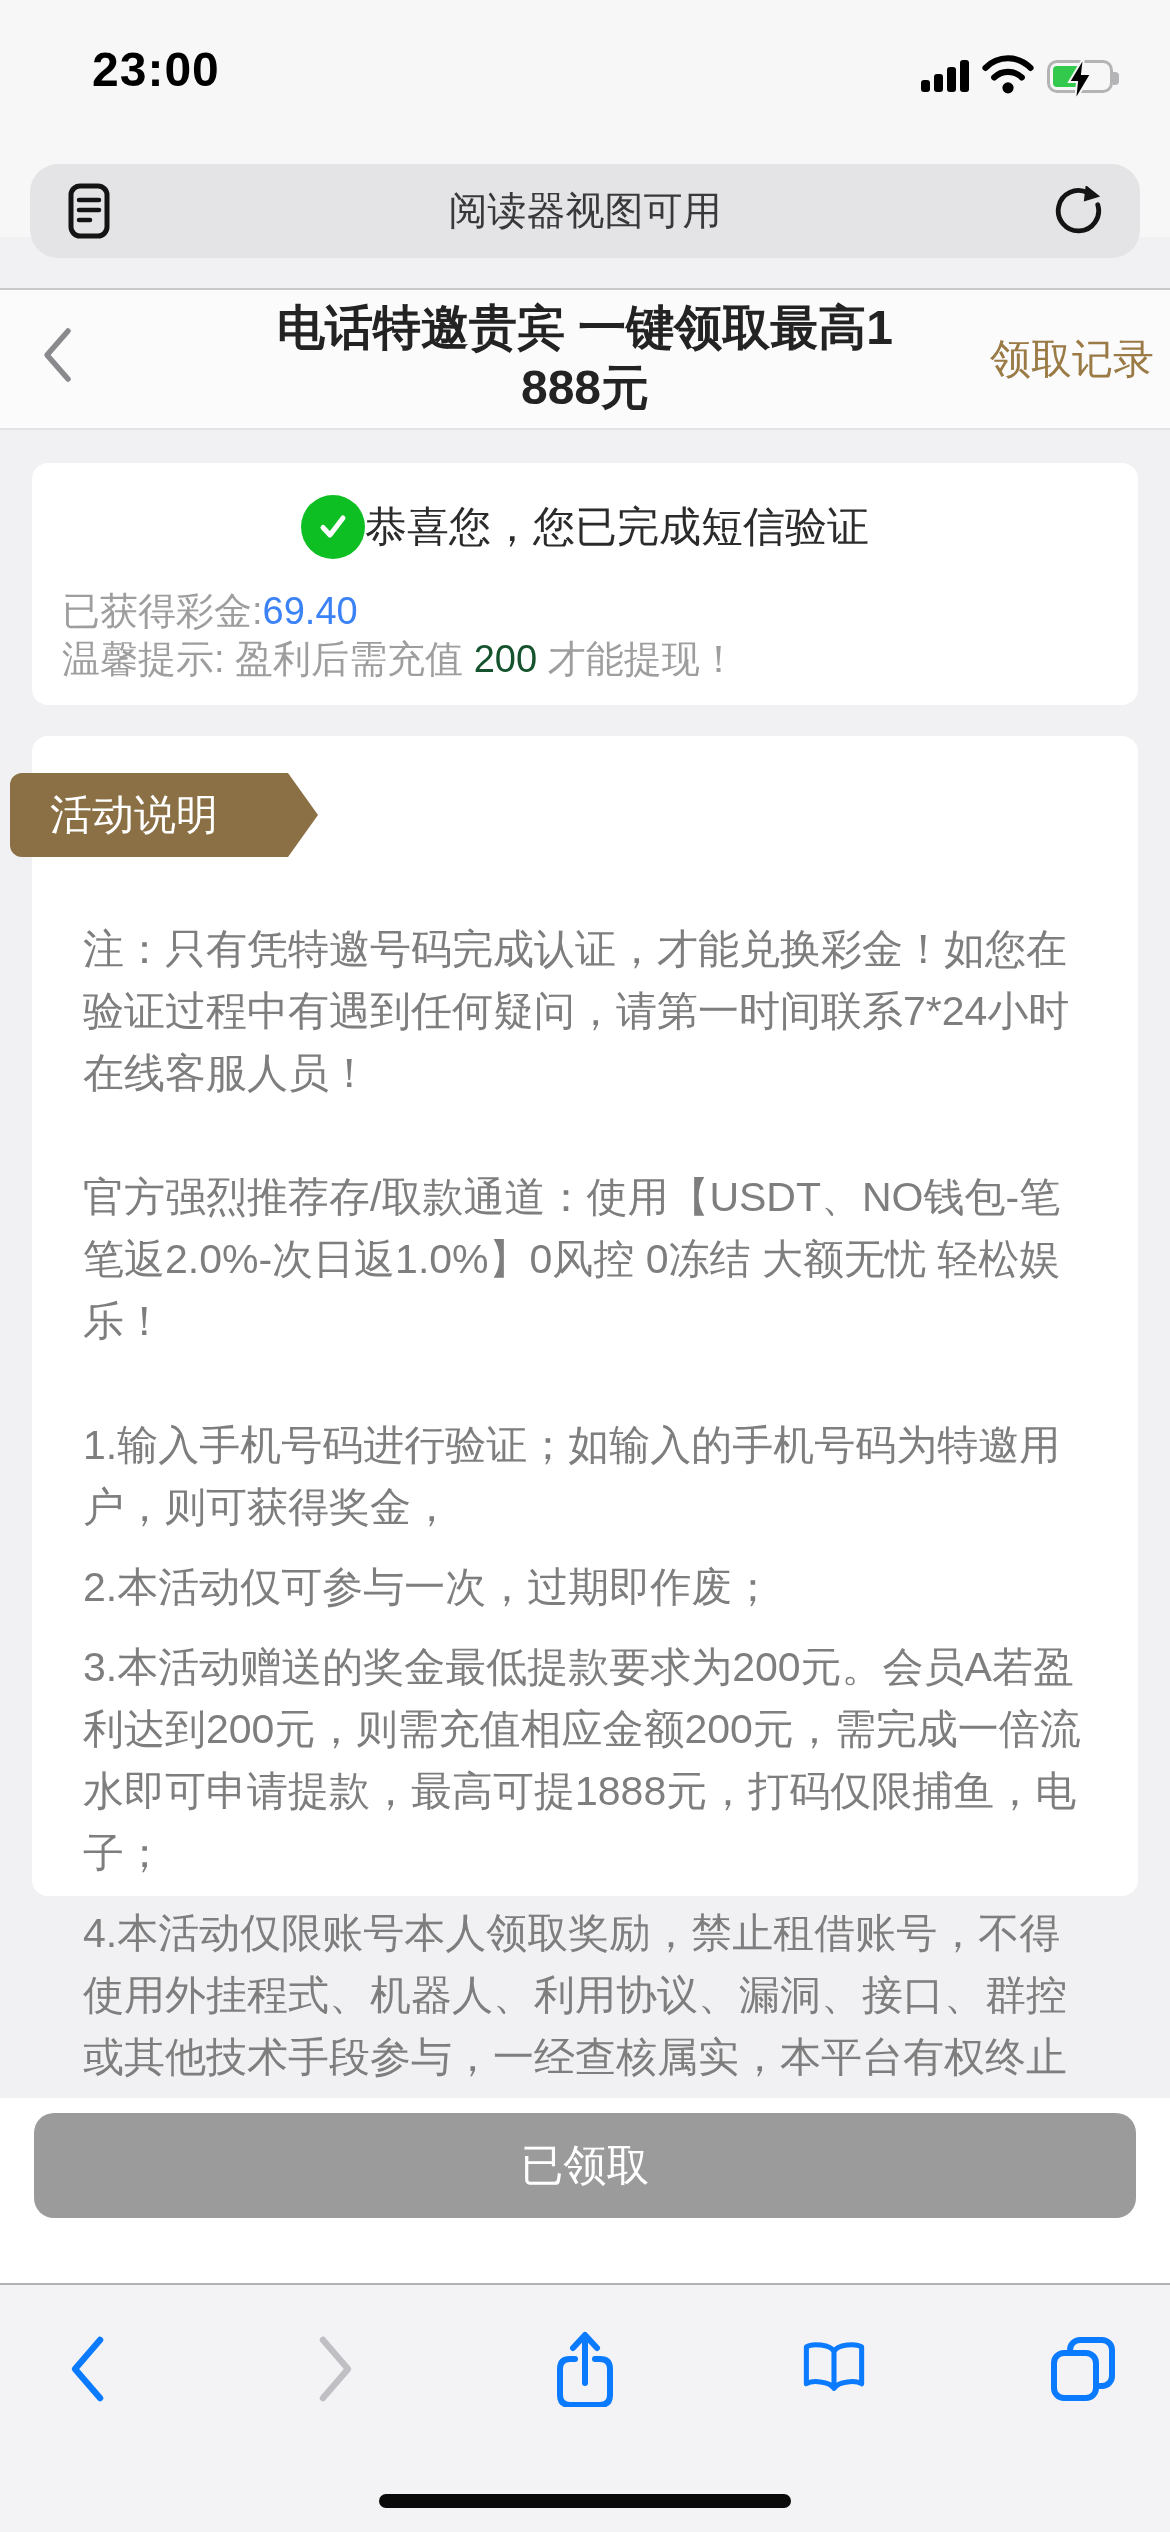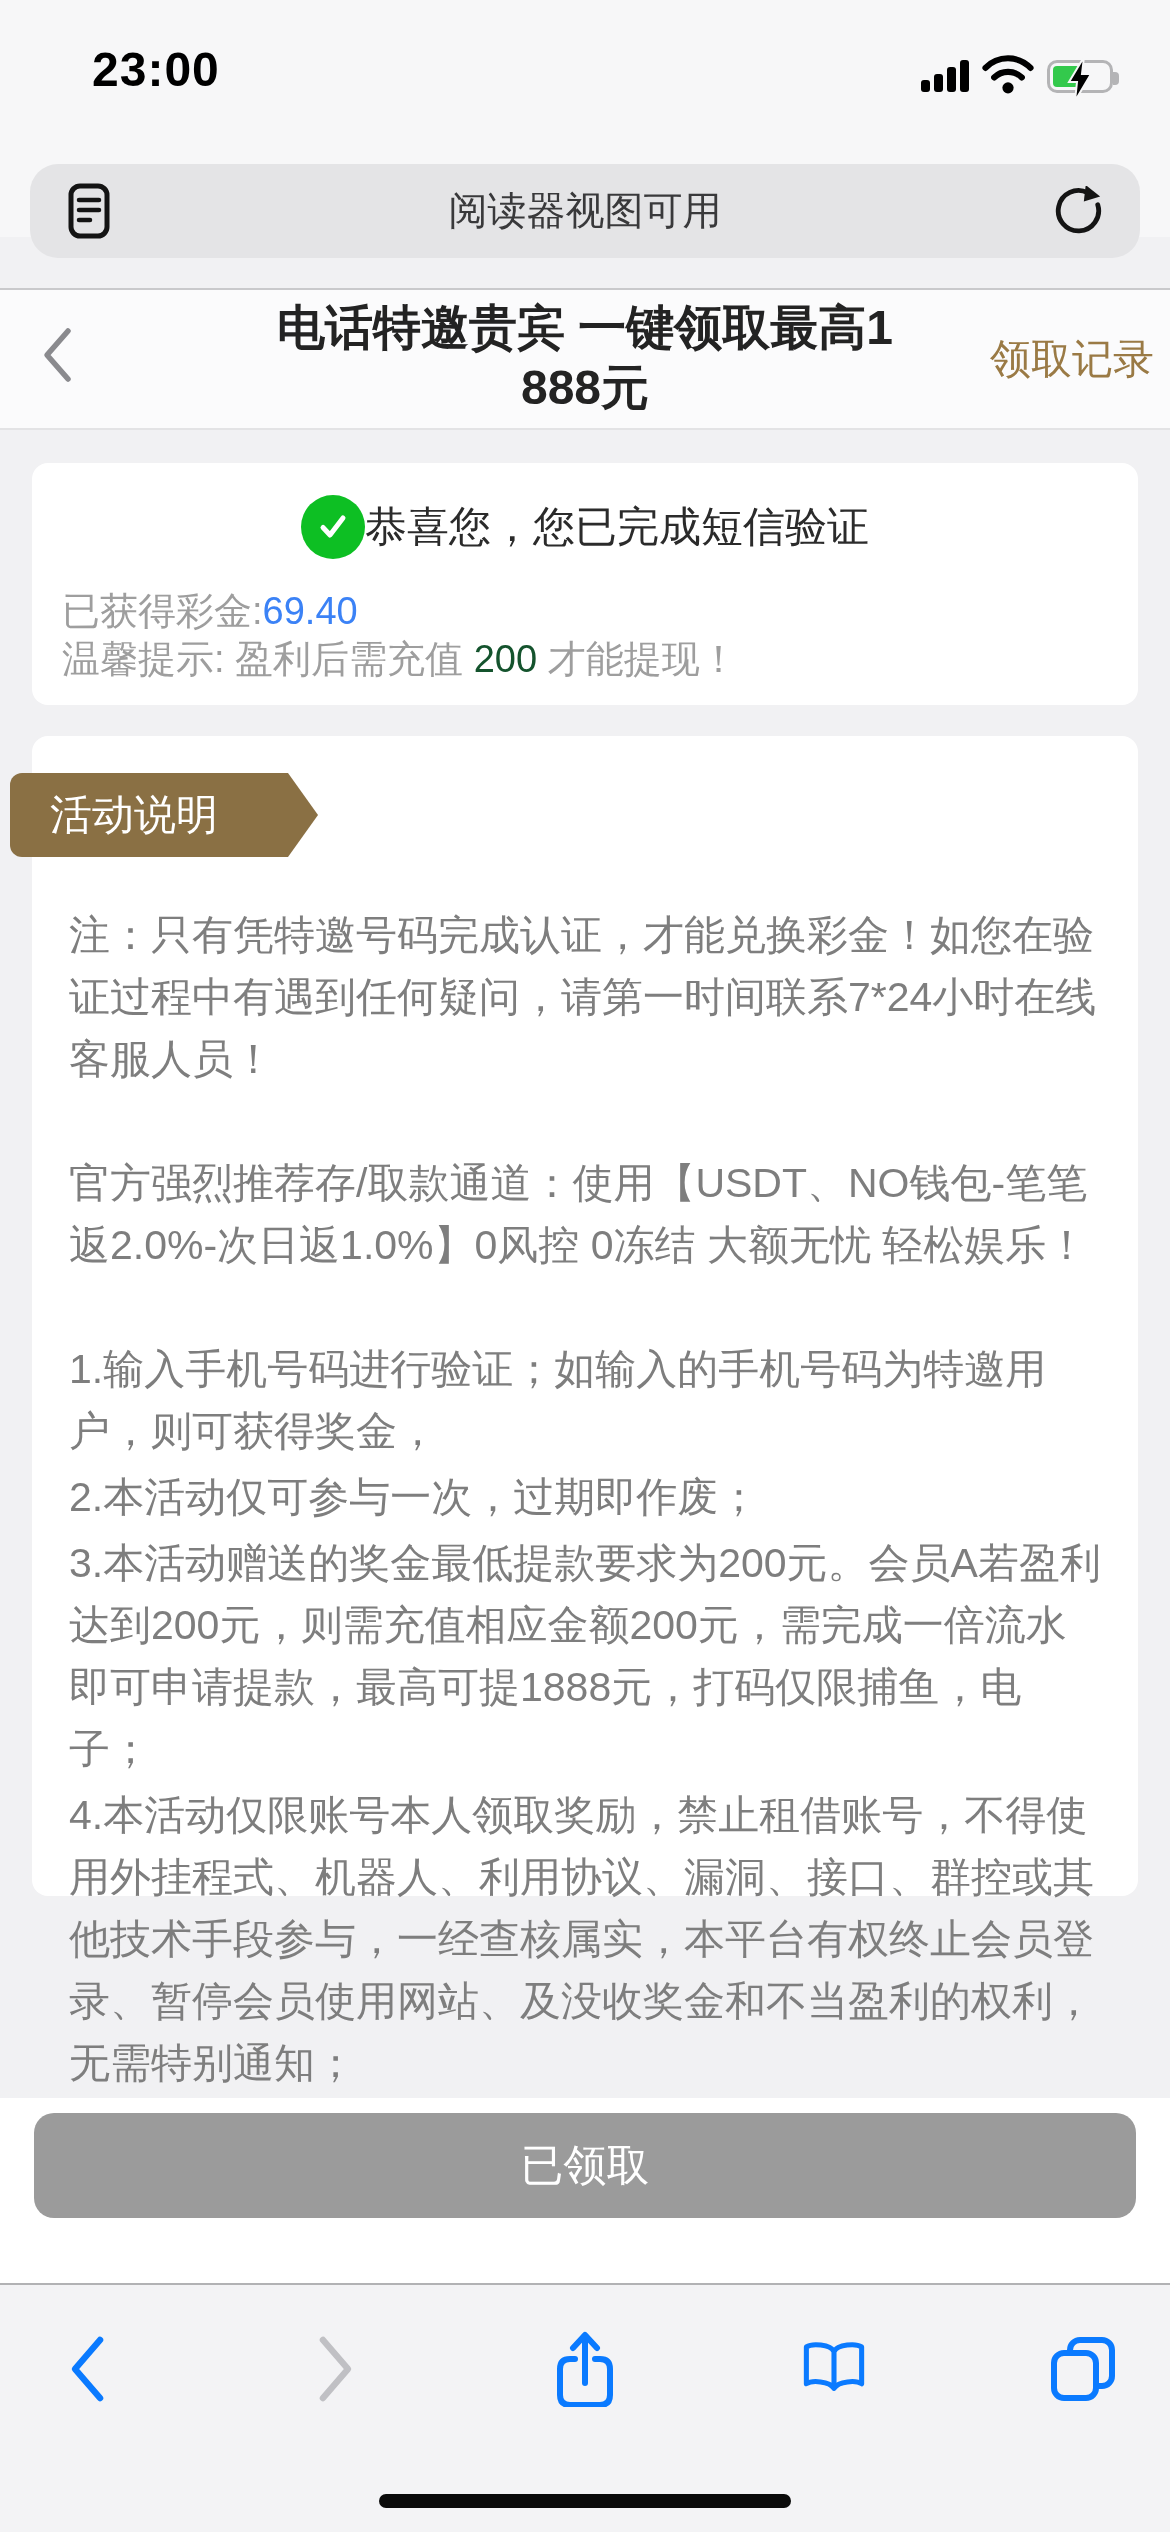--- a/index.html
+++ b/index.html
@@ -46,21 +46,21 @@
   .tip-line { position:absolute; left:30px; top:172px; font-size:38px; line-height:48px; color:#9e9e9e; }
   .tip-line .amt { color:#14532d; }
   
   .card-activity { position:absolute; left:32px; top:736px; width:1106px; height:1160px; background:#fff; border-radius:16px; }
   .ribbon { position:absolute; left:-22px; top:37px; width:278px; height:84px; background:#8a7044;
     border-radius:12px 0 0 12px; color:#fff; font-size:42px; line-height:84px; padding-left:40px; }
   .ribbon::after { content:""; position:absolute; right:-30px; top:0; width:0; height:0;
     border-top:42px solid transparent; border-bottom:42px solid transparent; border-left:30px solid #8a7044; }
   .rules { position:absolute; top:164px; left:33px; width:1040px;
     font-size:41px; line-height:62px; color:#7e7e7e; word-break:break-all; }
-  .rules p { margin:4px; }
+  .rules p { margin:18px; }
   .rules p.gap { margin-bottom:62px; }
   
   .claim-bar { position:absolute; top:2098px; left:0; width:100%; height:185px; background:#fff;text-decoration:underline; }
   .claim-btn { position:absolute; left:34px; top:15px; width:1102px; height:105px; background:#9b9b9b;
     border:none; border-radius:20px; color:#fff; font-size:43px; text-align:center; line-height:105px;
     font-family:inherit; }
   .div-c { position:absolute; top:2283px; left:0; width:100%; height:2px; background:#b2b2b4; }
   
   .toolbar { position:absolute; top:2285px; left:0; width:100%; height:247px; background:#f3f3f5; }
   .tool-row { position:absolute; top:38px; left:0; right:0; padding:0 52px; height:92px;

